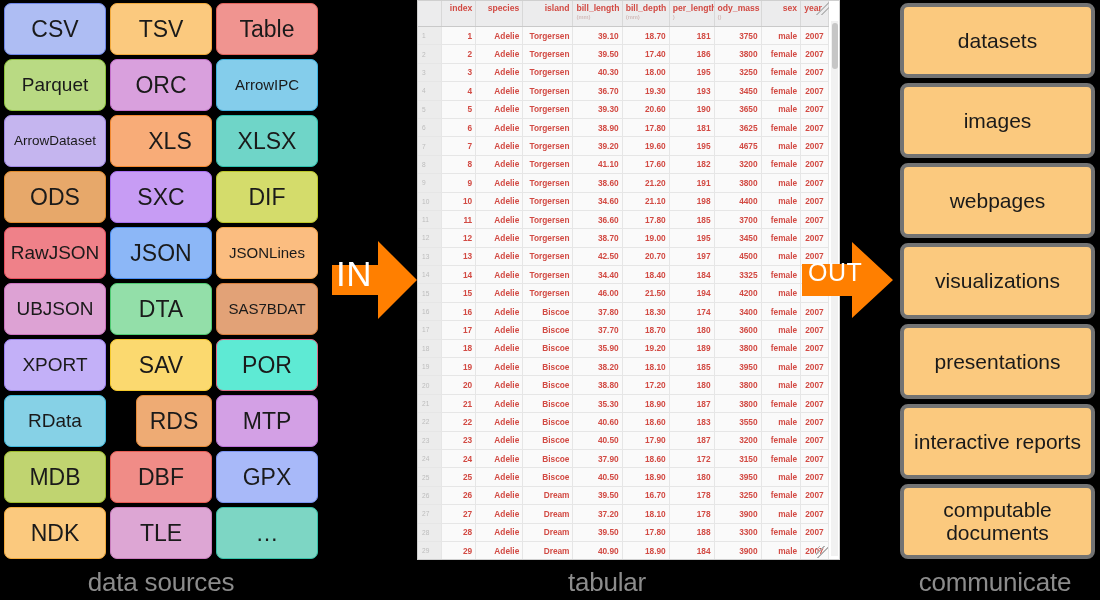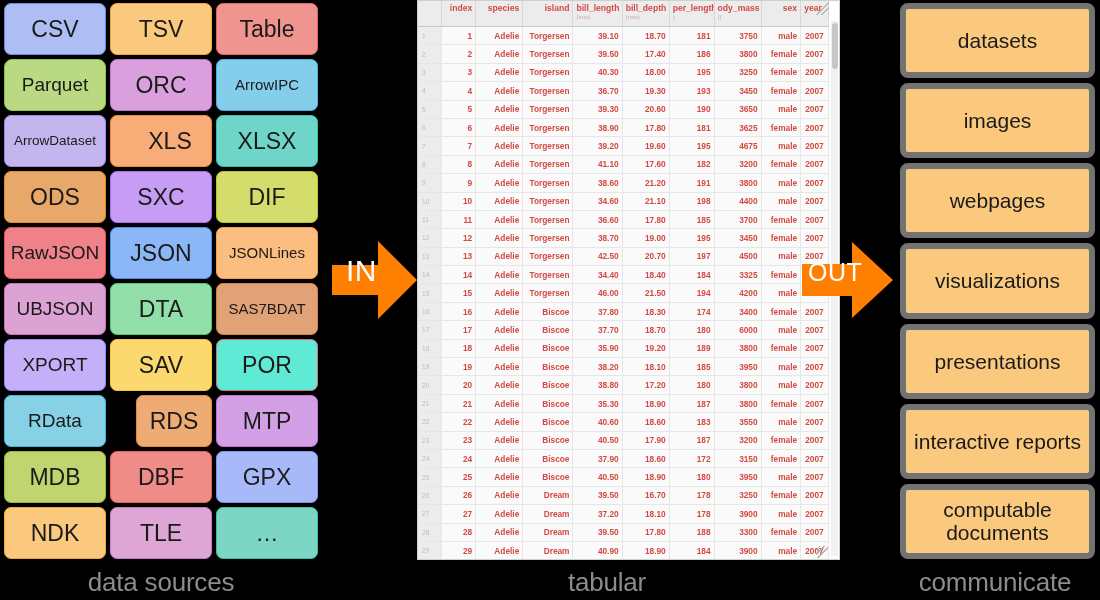--- a/index.html
+++ b/index.html
@@ -187,21 +187,21 @@
     height: 562px;
     display: grid;
     grid-template-columns: 1fr;
     grid-template-rows: repeat(7, 1fr);
     gap: 5px;
     padding: 3px 5px 3px 3px;
     box-sizing: border-box;
   }
   .outbox {
     background: #fbc97e;
-    border: 6px solid #737373;
+    border: 4px solid #737373;
     border-radius: 8px;
     display: flex;
     align-items: center;
     justify-content: center;
     text-align: center;
     color: #1a1a1a;
     font-size: 21px;
     line-height: 1.1;
     box-sizing: border-box;
     padding: 0 4px;
@@ -314,21 +314,21 @@
         <span>TLE</span>
       </div>
       <div class="fmt s-lg" style="background: rgb(125, 214, 196); border-color: rgb(55, 193, 169);">
         <span>…</span>
       </div>
     </div>
 
   <svg class="arrow" id="arrow-in" style="left:332px; top:237px;" width="86" height="86" viewBox="0 0 86 86">
     <polygon points="0,28 46,28 46,4 85,43 46,82 46,58 0,58" fill="#FF7F00"></polygon>
   </svg>
-  <div class="arrow-label" style="left:346px; top:254px; font-size:30px;">IN</div>
+  <div class="arrow-label" style="left:336px; top:254px; font-size:35px;">IN</div>
 
   <div id="tabular">
     <div id="tbl-scroll">
       <table class="dt">
         <colgroup>
           <col class="c-rownum">
             <col class="c-index">
             <col class="c-species">
             <col class="c-island">
           <col class="c-bl">
@@ -546,21 +546,21 @@
               <td class="year">2007</td>
             </tr>
             <tr>
               <td class="rownum">17</td>
               <td>17</td>
               <td>Adelie</td>
               <td>Biscoe</td>
               <td>37.70</td>
               <td>18.70</td>
               <td>180</td>
-              <td>6000</td>
+              <td>3600</td>
               <td>male</td>
               <td class="year">2007</td>
             </tr>
             <tr>
               <td class="rownum">18</td>
               <td>18</td>
               <td>Adelie</td>
               <td>Biscoe</td>
               <td>35.90</td>
               <td>19.20</td>

